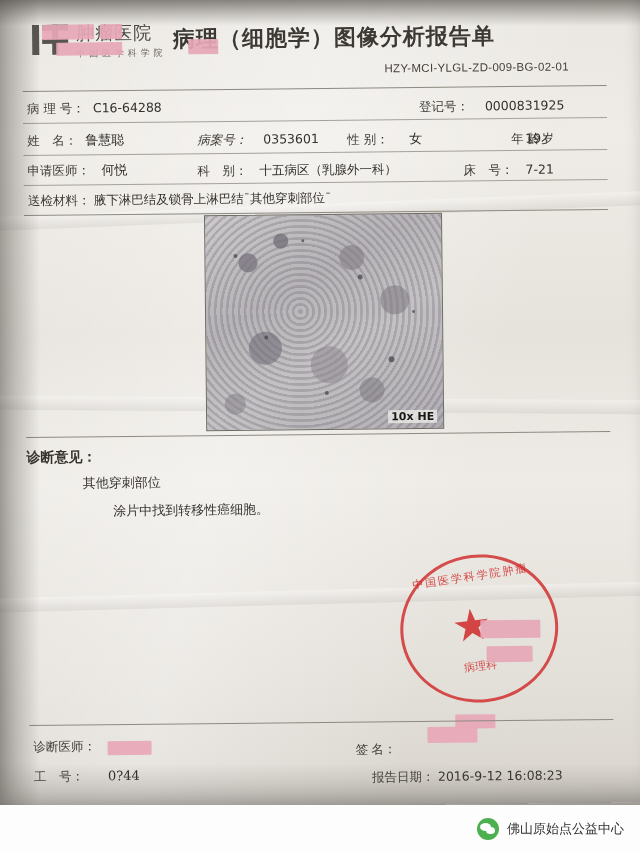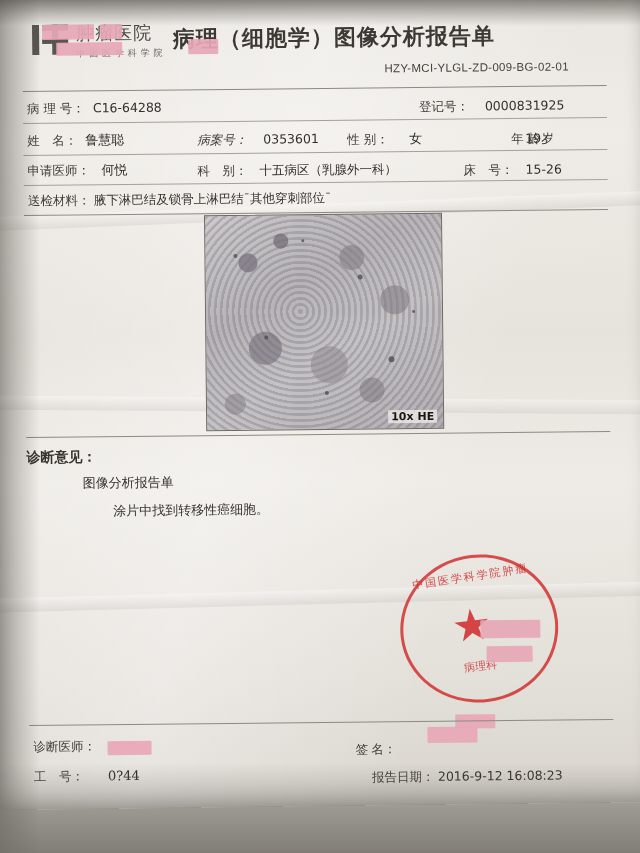--- a/index.html
+++ b/index.html
@@ -352,21 +352,21 @@
     <div class="field" style="left:466px; top:133px;margin-left:48px;">年 龄：</div>
     <div class="val" style="left:528px; top:133px;">19岁</div>
 
     <div class="rule thin" style="top:152px;"></div>
 
     <div class="field" style="left:30px; top:160px;">申请医师：</div>
     <div class="val hand" style="left:104px; top:159px;">何悦</div>
     <div class="field" style="left:200px; top:162px;">科　别：</div>
     <div class="val" style="left:262px; top:162px;">十五病区（乳腺外一科）</div>
     <div class="field" style="left:466px; top:164px;">床　号：</div>
-    <div class="val" style="left:528px; top:164px;">15-26</div>
+    <div class="val" style="left:528px; top:164px;">7-21</div>
 
     <div class="rule thin" style="top:182px;"></div>
 
     <div class="field" style="left:30px; top:190px;">送检材料：</div>
     <div class="val" style="left:96px; top:190px;">腋下淋巴结及锁骨上淋巴结¯其他穿刺部位¯</div>
 
     <div class="rule" style="top:212px;"></div>
 
     <div class="micro">
       <span class="speck" style="left:28px; top:38px; width:4px; height:4px;"></span>
@@ -375,21 +375,21 @@
       <span class="speck" style="left:58px; top:120px; width:4px; height:4px;"></span>
       <span class="speck" style="left:182px; top:142px; width:6px; height:6px;"></span>
       <span class="speck" style="left:118px; top:176px; width:4px; height:4px;"></span>
       <span class="speck" style="left:206px; top:96px; width:3px; height:3px;"></span>
       <span class="label">10x  HE</span>
     </div>
 
     <div class="rule" style="top:434px;"></div>
 
     <div class="diag-title">诊断意见：</div>
-    <div class="diag-l1">图像分析报告单</div>
+    <div class="diag-l1">其他穿刺部位</div>
     <div class="diag-l2">涂片中找到转移性癌细胞。</div>
 
     <div class="stamp">
       <div class="ring"></div>
       <div class="arc">中国医学科学院肿瘤</div>
       <div class="star">★</div>
       <div class="btm">病理科</div>
     </div>
 
     <div class="redact r5"></div>
@@ -409,14 +409,18 @@
     <div class="val hand" style="left:104px; top:766px;">0?44</div>
     <div class="field" style="left:368px; top:770px;">报告日期：</div>
     <div class="val" style="left:434px; top:770px;">2016-9-12  16:08:23</div>
 
   </div>
 
   <div class="shade-left"></div>
   <div class="shade-top"></div>
   <div class="shade-bottom"></div>
 
+  <div class="footer">
+    <div class="wx"></div>
+    <div class="footer-text">佛山原始点公益中心</div>
+  </div>
 
 </div>
 
 </body></html>

